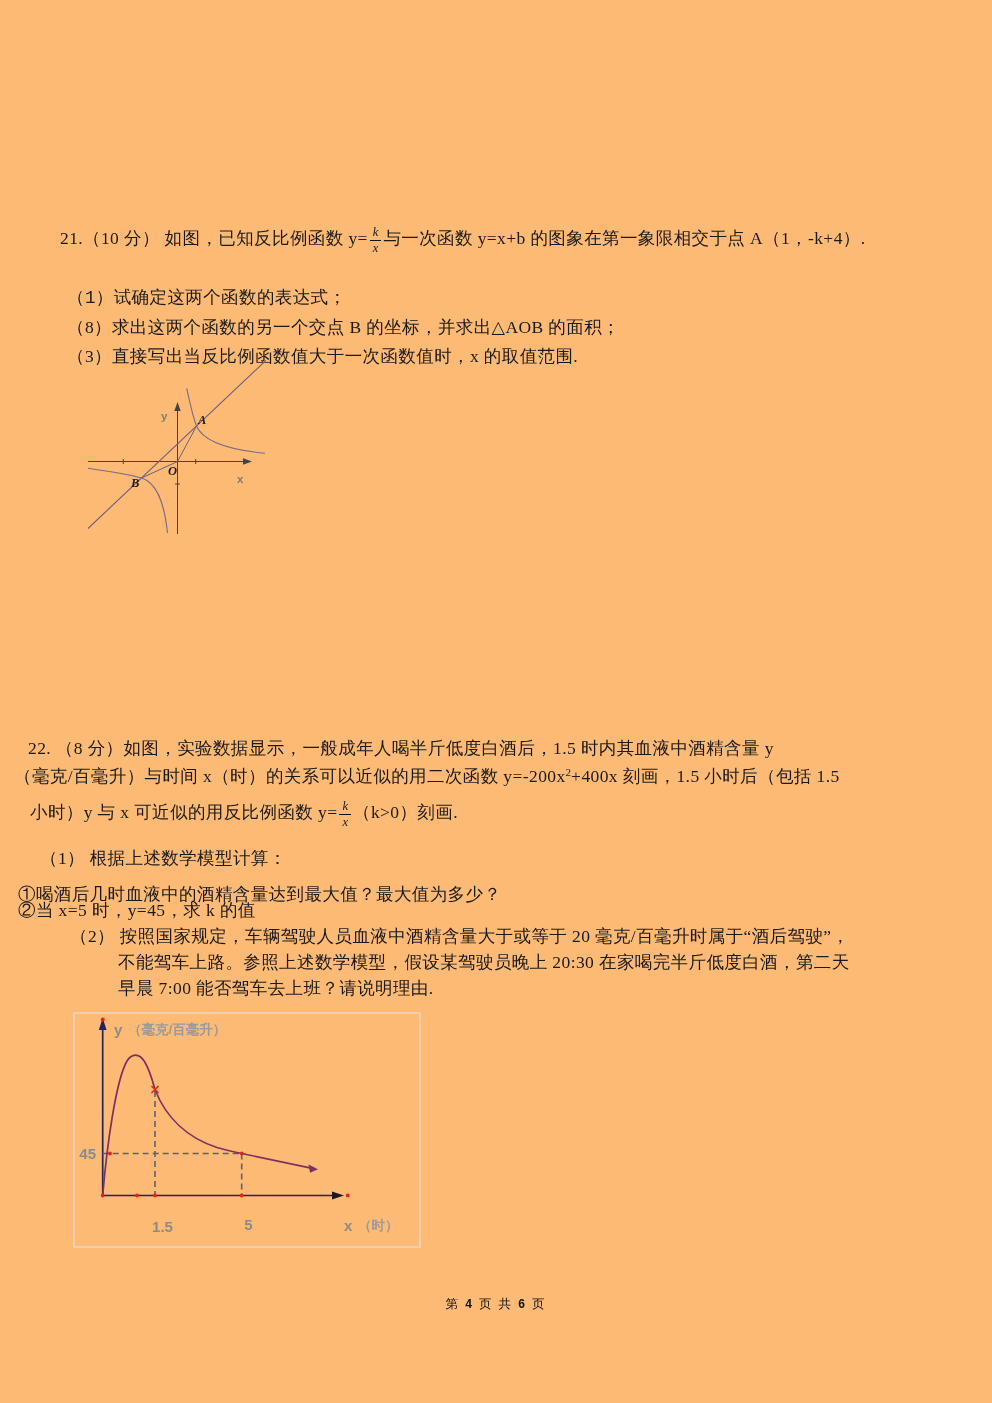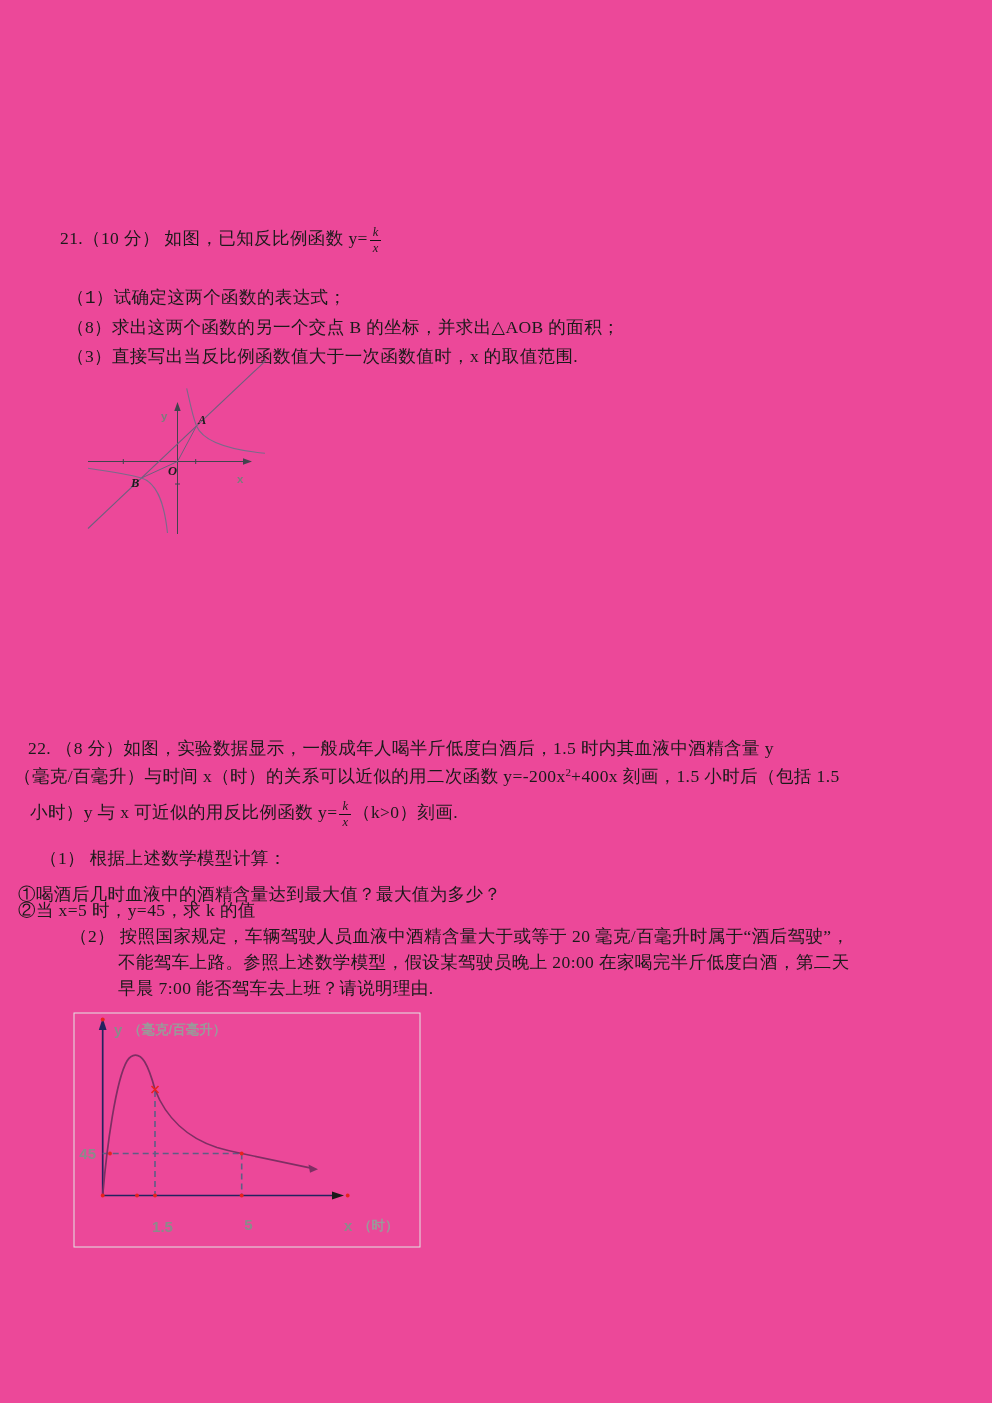--- a/index.html
+++ b/index.html
@@ -1,16 +1,16 @@
 <!DOCTYPE html>
 <html><head>
 <meta charset="utf-8">
 <style>
   html,body{margin:0;padding:0;background:#ffffff;}
-  #page{position:relative;width:992px;height:1403px;background:#ec4899;overflow:hidden;
+  #page{position:relative;width:992px;height:1403px;background:#fdba74;overflow:hidden;
         font-family:"Liberation Serif","DejaVu Serif",serif;color:#1a1a1a;}
   .line{position:absolute;font-size:17.5px;letter-spacing:0.4px;white-space:nowrap;line-height:1.25;}
   .line sup{font-size:11px;vertical-align:6px;letter-spacing:0;}
   .frac{display:inline-flex;flex-direction:column;align-items:center;vertical-align:middle;
         line-height:1;font-size:12.5px;font-style:italic;margin:0 2px;letter-spacing:0;}
   .frac .fnum{padding:0 3px 1px;border-bottom:1.7px solid #111;}
   .frac .fden{padding-top:1.5px;}
   .fig{position:absolute;}
   .footer{position:absolute;left:0;width:992px;text-align:center;font-size:12.5px;color:#111;
           letter-spacing:2px;}
@@ -24,21 +24,21 @@
 </style>
 </head>
 <body>
 
 <div id="page">
 
   <div class="line" style="left:60px;top:226px;">
     <span>21.（10 分） 如图，已知反比例函数 y=</span><span class="frac">
         <span class="fnum">k</span>
         <span class="fden">x</span>
-      </span>
+      </span><span>与一次函数 y=x+b 的图象在第一象限相交于点 A（1，-k+4）.</span>
   </div>
   <div class="line" style="left:67px;top:288px;font-family:Liberation Mono, monospace;">（1）试确定这两个函数的表达式；</div>
   <div class="line" style="left:67px;top:317px;">（8）求出这两个函数的另一个交点 B 的坐标，并求出△AOB 的面积；</div>
   <div class="line" style="left:67px;top:346px;">（3）直接写出当反比例函数值大于一次函数值时，x 的取值范围.</div>
 
   <svg class="fig" style="left:55px;top:350px;" width="260" height="200" viewBox="0 0 260 200">
 
     <line x1="33" y1="111.5" x2="191" y2="111.5" stroke="#43434e" stroke-width="1"></line>
     <polygon points="197,111.5 188,108.3 188,114.7" fill="#43434e"></polygon>
     <line x1="122.5" y1="59" x2="122.5" y2="184" stroke="#43434e" stroke-width="1"></line>
@@ -70,21 +70,21 @@
   <div class="line" style="left:30px;top:800px;">
     <span>小时）y 与 x 可近似的用反比例函数 y=</span><span class="frac">
         <span class="fnum">k</span>
         <span class="fden">x</span>
       </span><span>（k&gt;0）刻画.</span>
   </div>
   <div class="line" style="left:40px;top:848px;">（1） 根据上述数学模型计算：</div>
   <div class="line" style="left:18px;top:874px;margin-top:10px;">①喝酒后几时血液中的酒精含量达到最大值？最大值为多少？</div>
   <div class="line" style="left:18px;top:900px;">②当 x=5 时，y=45，求 k 的值</div>
   <div class="line" style="left:40px;top:926px;margin-left:30px;">（2） 按照国家规定，车辆驾驶人员血液中酒精含量大于或等于 20 毫克/百毫升时属于“酒后驾驶”，</div>
-  <div class="line" style="left:118px;top:952px;">不能驾车上路。参照上述数学模型，假设某驾驶员晚上 20:00 在家喝完半斤低度白酒，第二天</div>
+  <div class="line" style="left:118px;top:952px;">不能驾车上路。参照上述数学模型，假设某驾驶员晚上 20:30 在家喝完半斤低度白酒，第二天</div>
   <div class="line" style="left:118px;top:978px;">早晨 7:00 能否驾车去上班？请说明理由.</div>
 
   <svg class="fig" style="left:70px;top:1010px;" width="360" height="240" viewBox="0 0 360 240">
     <rect x="4" y="3" width="346" height="234" fill="none" stroke="#e3e3e3" stroke-width="1"></rect>
 
     <line x1="32.7" y1="16" x2="32.7" y2="186" stroke="#23235f" stroke-width="1.7"></line>
     <polygon points="32.7,8 28.8,20 36.6,20" fill="#23235f"></polygon>
     <line x1="32.7" y1="185.5" x2="266" y2="185.5" stroke="#23235f" stroke-width="1.7"></line>
     <polygon points="274,185.5 262,181.6 262,189.4" fill="#1a1a1a"></polygon>
 
@@ -109,14 +109,17 @@
 
     <text x="26" y="149" text-anchor="end" class="ax-lbl">45</text>
     <text x="92.5" y="222" text-anchor="middle" class="ax-lbl">1.5</text>
     <text x="178.5" y="220" text-anchor="middle" class="ax-lbl">5</text>
     <text x="44" y="25" class="ax-lbl">y</text>
     <text x="58" y="24" class="ax-unit">（毫克/百毫升）</text>
     <text x="274" y="221" class="ax-lbl">x</text>
     <text x="288" y="220" class="ax-unit">（时）</text>
   </svg>
 
+  <div class="footer" style="top:1296px;">
+    <span>第 </span><span class="num">4</span><span> 页 共 </span><span class="num">6</span><span> 页</span>
+  </div>
 
 </div>
 
 </body></html>

